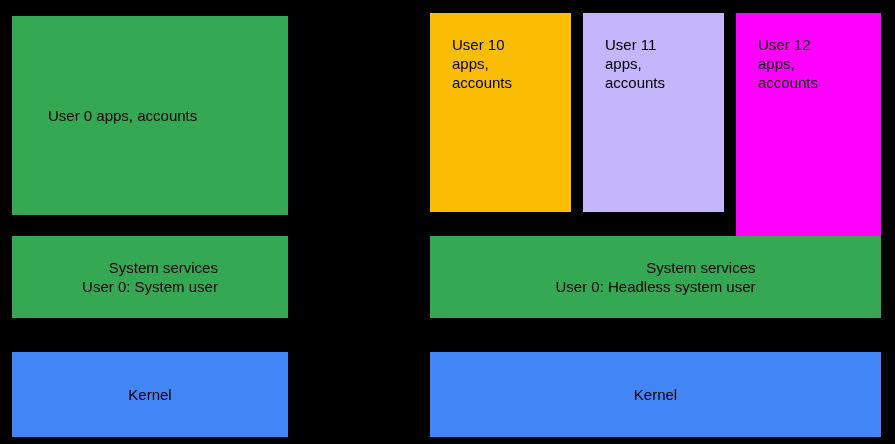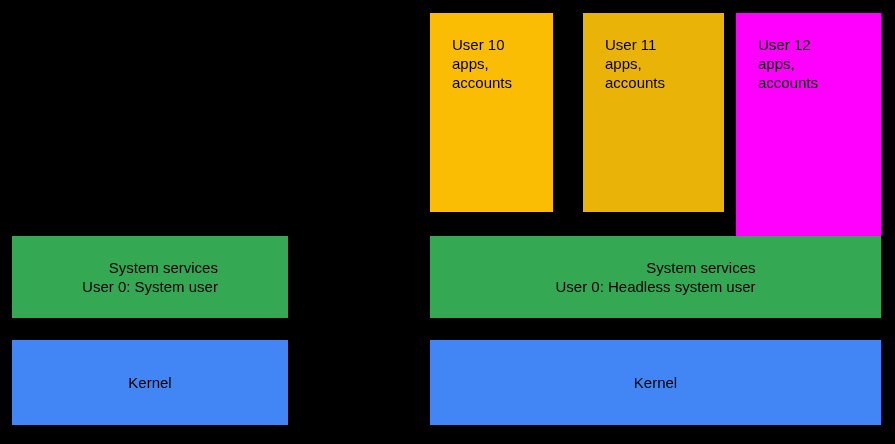--- a/index.html
+++ b/index.html
@@ -27,20 +27,21 @@
     line-height: 19px;
     white-space: pre-line;
     overflow: hidden;
   }
   
   .txt-center-mid {
     display: flex;
     align-items: center;
     justify-content: center;
     text-align: right;
+    margin-top: 12px;
   }
   .txt-left-mid {
     display: flex;
     align-items: center;
     justify-content: flex-start;
     text-align: left;
     padding-left: 36px;
   }
   .txt-left-top {
     display: flex;
@@ -56,42 +57,43 @@
     justify-content: center;
     text-align: right;
   }
 
   
   #user0-apps-box   { left: 12px;  top: 16px;  width: 276px; height: 199px; }
   #left-services-box{ left: 12px;  top: 236px; width: 276px; height: 82px;  }
   #left-kernel-box  { left: 12px;  top: 340px; width: 276px; height: 85px;  }
 
   
-  #user10-apps-box  { left: 430px; top: 13px;  width: 123px; height: 199px; }
+  #user10-apps-box  { left: 430px; top: 13px;  width: 141px; height: 199px; }
   #user11-apps-box  { left: 583px; top: 13px;  width: 141px; height: 199px; }
   #user12-apps-box  { left: 736px; top: 13px;  width: 145px; height: 239px; }
   #right-services-box { left: 430px; top: 236px; width: 451px; height: 82px; }
   #right-kernel-box   { left: 430px; top: 340px; width: 451px; height: 85px; }
 </style>
 </head>
 <body>
 
 <div id="diagram" style="background-color: rgb(0, 0, 0);">
 
+  <div class="box txt-left-mid" id="user0-apps-box" style="background-color: rgb(52, 168, 83); color: rgb(0, 0, 0);">User 0 apps, accounts</div>
 
   <div class="box txt-indent-mid" id="left-services-box" style="background-color: rgb(52, 168, 83); color: rgb(0, 0, 0);">System services
 User 0: System user</div>
 
   <div class="box txt-center-mid" id="left-kernel-box" style="background-color: rgb(66, 133, 244); color: rgb(0, 0, 0);">Kernel</div>
 
   <div class="box txt-left-top" id="user10-apps-box" style="background-color: rgb(251, 188, 4); color: rgb(0, 0, 0);">User 10
 apps,
 accounts</div>
 
-  <div class="box txt-left-top" id="user11-apps-box" style="background-color: #eab308; color: rgb(0, 0, 0);">User 11
+  <div class="box txt-left-top" id="user11-apps-box" style="background-color: #c4b5fd; color: rgb(0, 0, 0);">User 11
 apps,
 accounts</div>
 
   <div class="box txt-left-top" id="user12-apps-box" style="background-color: rgb(255, 0, 255); color: rgb(0, 0, 0);">User 12
 apps,
 accounts</div>
 
   <div class="box txt-indent-mid" id="right-services-box" style="background-color: rgb(52, 168, 83); color: rgb(0, 0, 0);">System services
 User 0: Headless system user</div>
 

